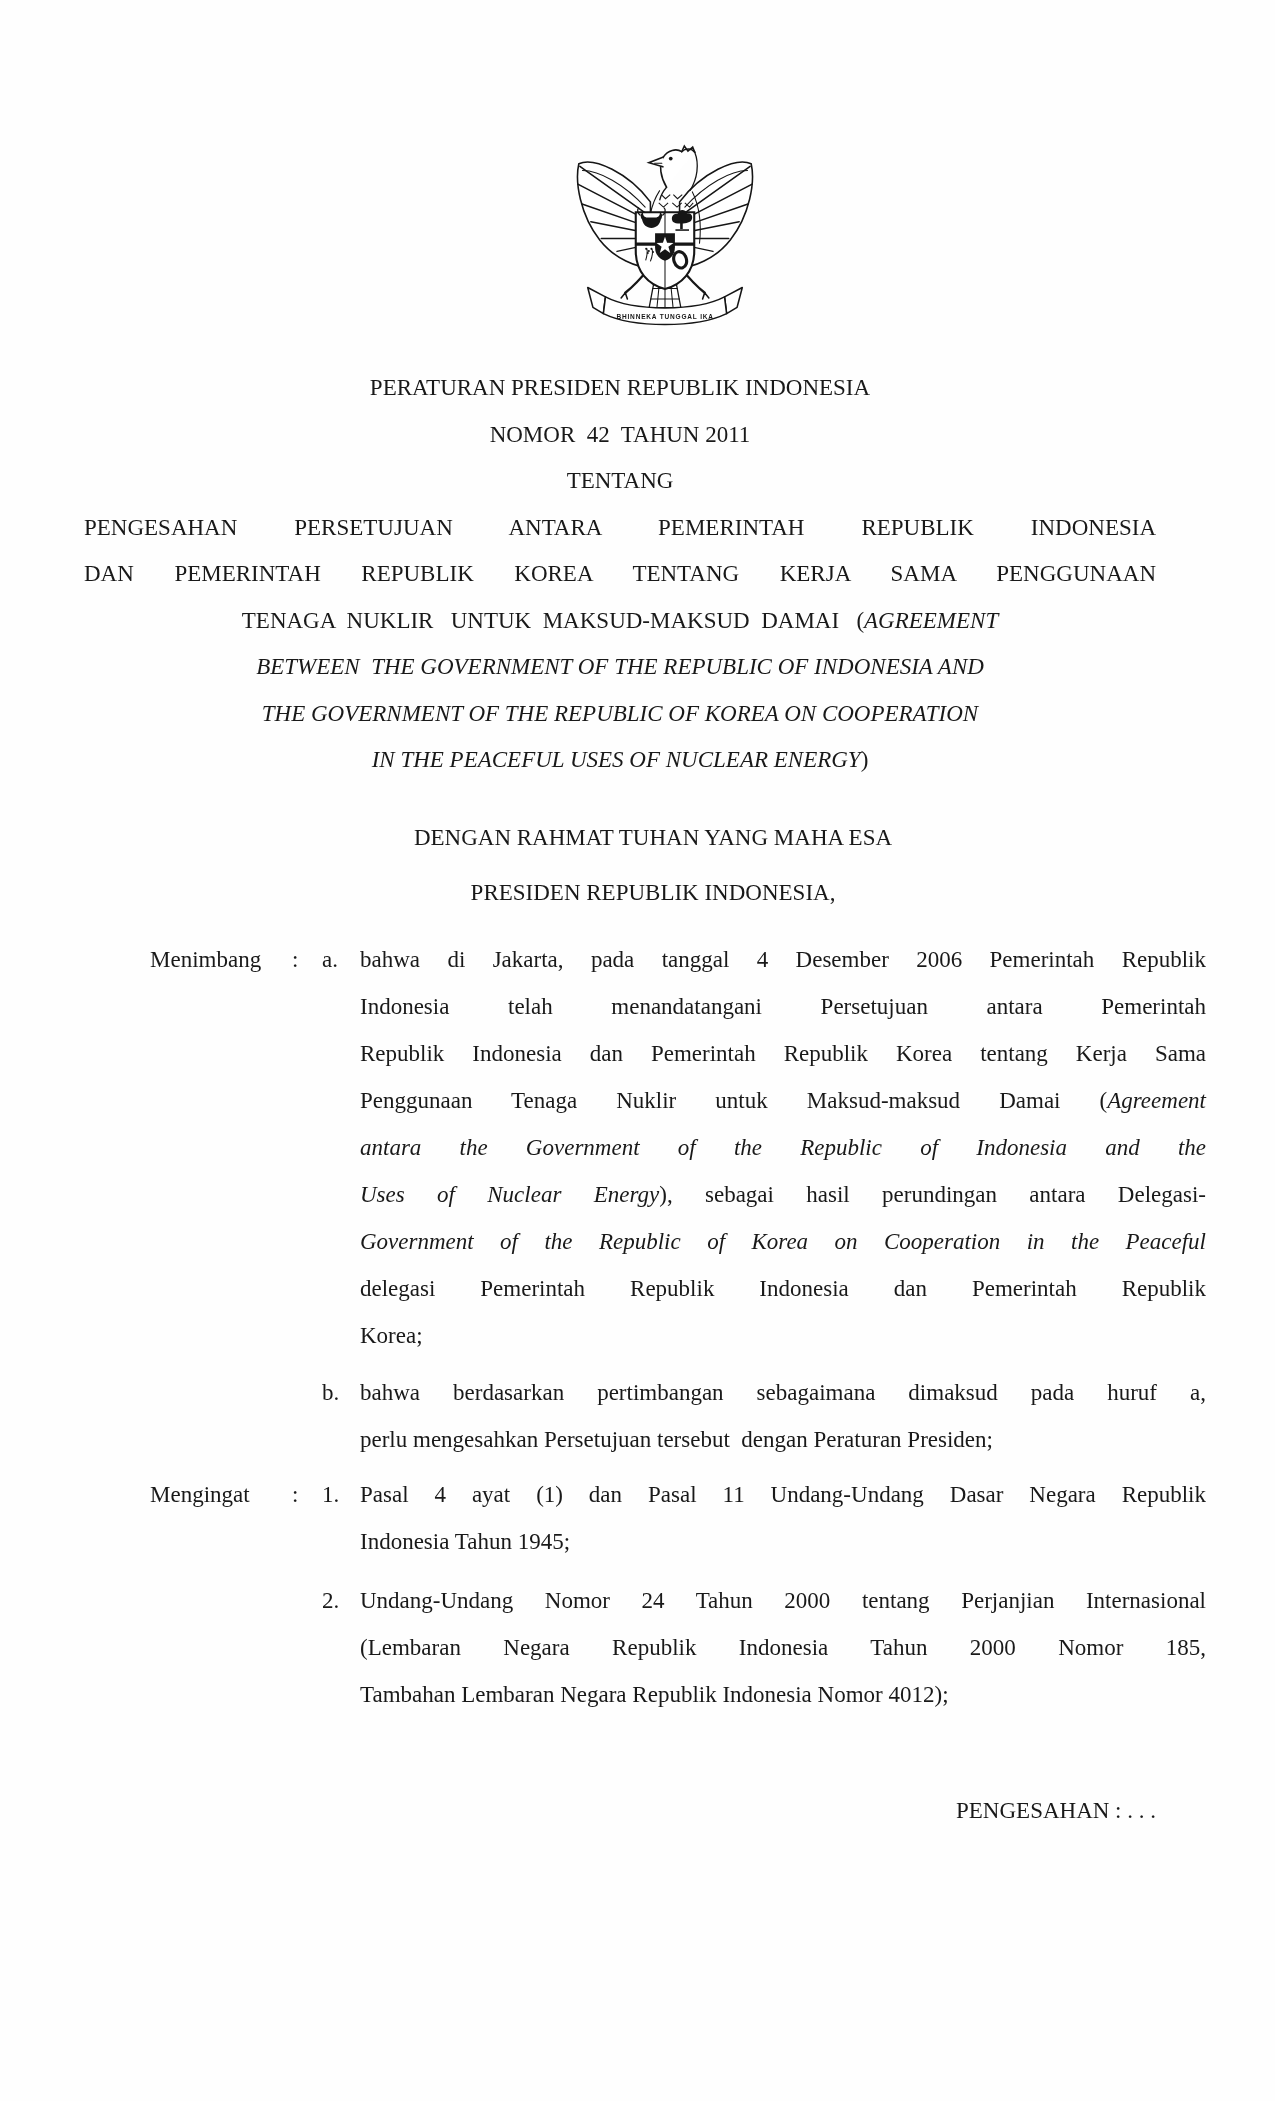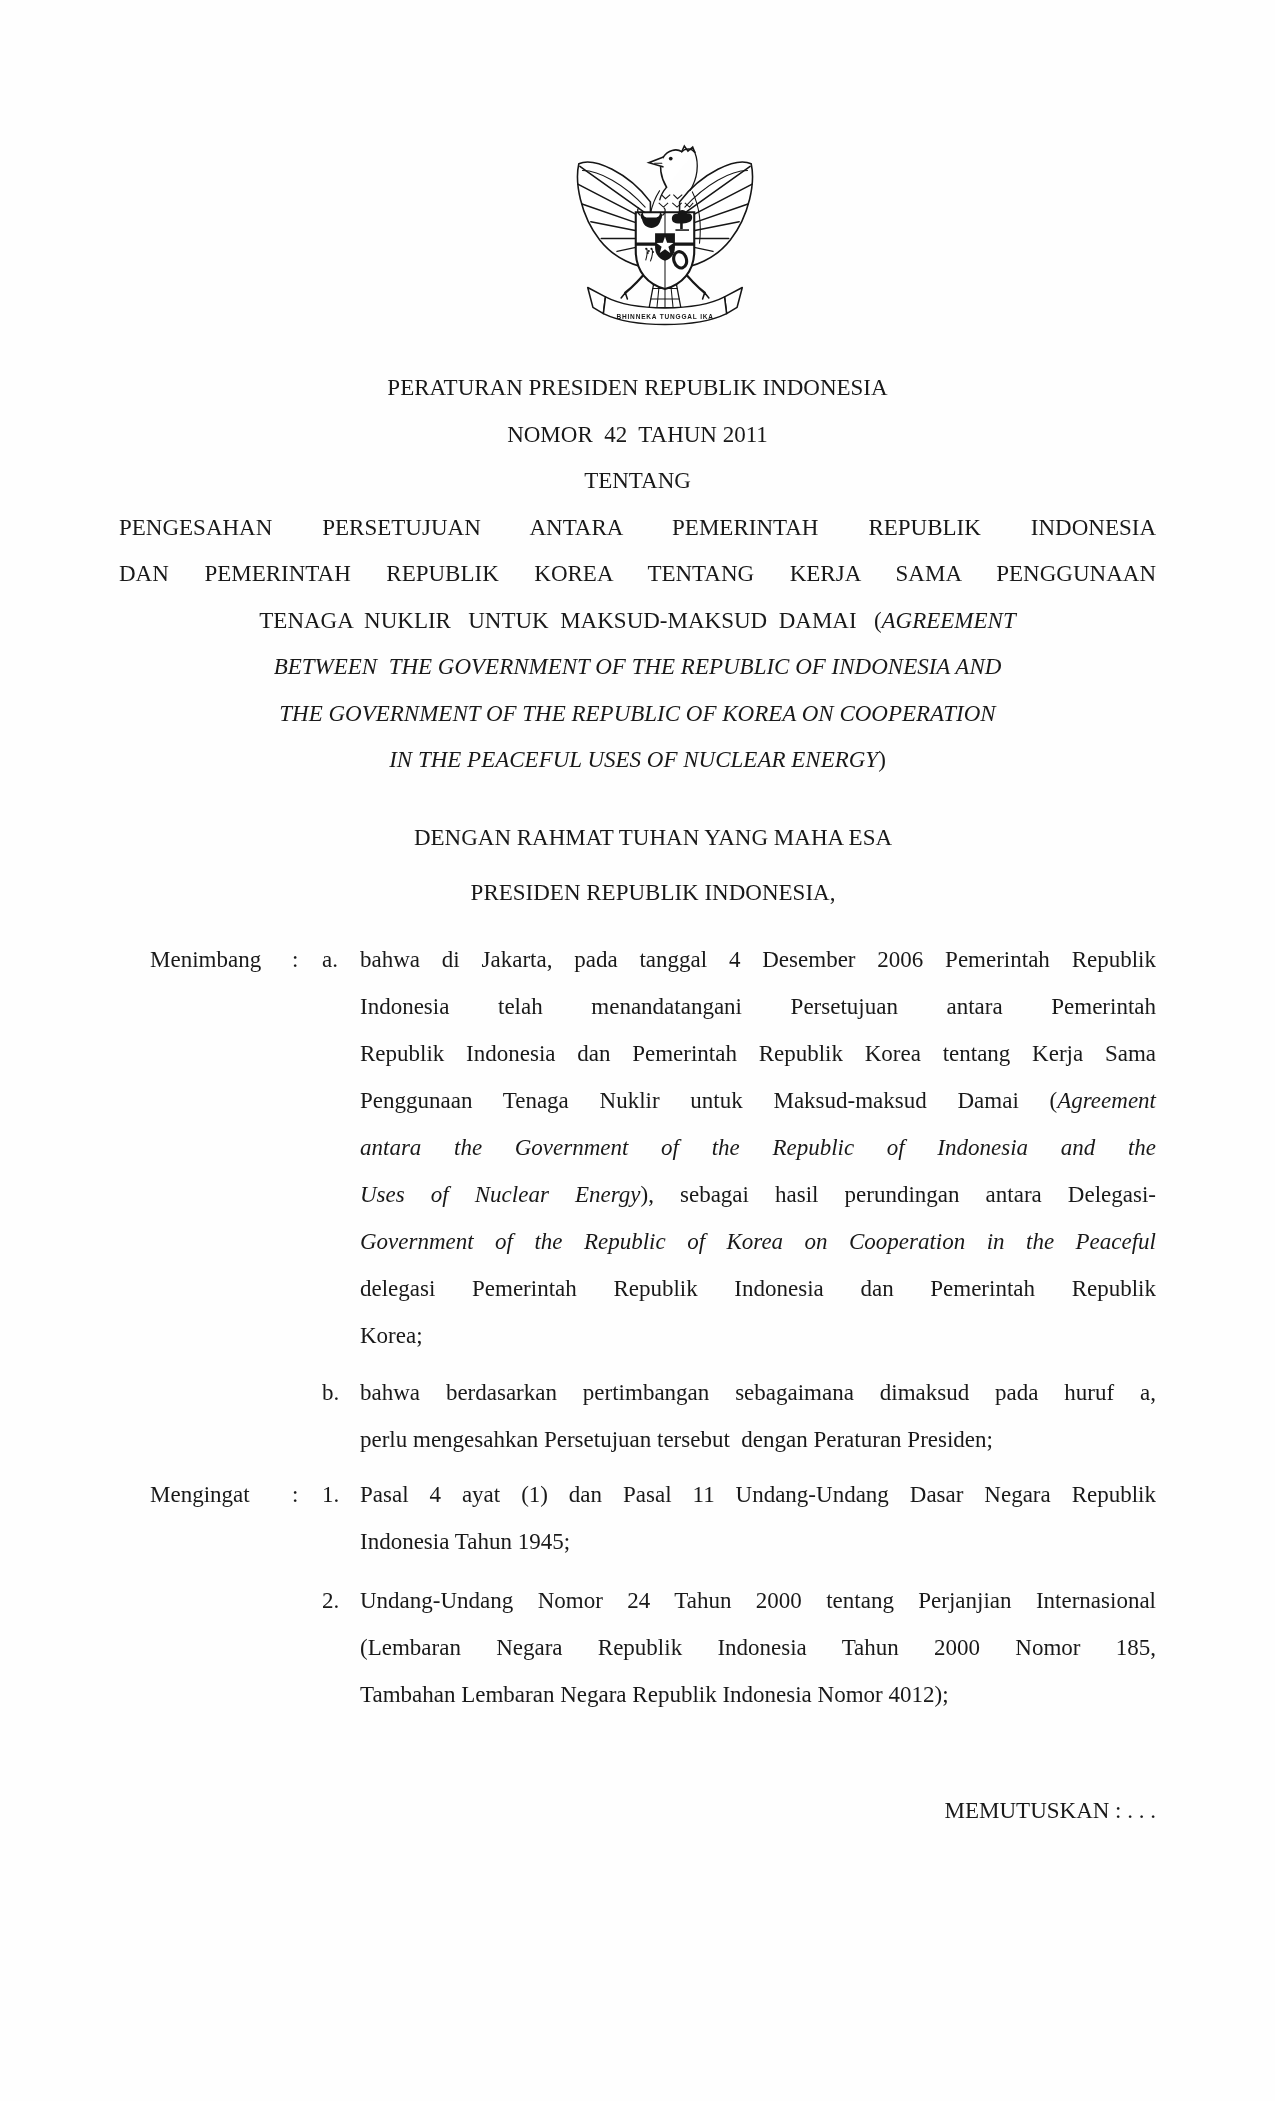--- a/index.html
+++ b/index.html
@@ -9,31 +9,31 @@
     background:#fefefe;
     color:#191919;
     font-family:"Liberation Serif", serif;
     overflow:hidden;
   }
   
   .emblem-row { margin-top:136px; display:flex; justify-content:center; }
   .emblem-row svg { width:188px; height:209px; transform:translateX(27px); }
 
   
-  .heading { margin:20px 119px 0 119px; }
+  .heading { margin:20px 119px 0 84px; }
   .hl { font-size:23px; line-height:46.5px; text-align:center; white-space:pre-wrap; }
   .hl.just { text-align:justify; text-align-last:justify; white-space:normal; }
 
   
   .pre-line { padding:0 119px 0 150px; font-size:23px; line-height:47px; text-align:center; }
   .pre-line.invocation { margin-top:30px; }
   .pre-line.authority { margin-top:8px; }
 
   
-  .clause { display:flex; padding:0 119px 0 150px; }
+  .clause { display:flex; padding:0 69px 0 150px; }
   .clause.menimbang { margin-top:20px; }
   .clause.mengingat { margin-top:8px; }
   .clause-label { width:142px; flex:none; font-size:23px; line-height:47px; }
   .clause-colon { width:30px; flex:none; font-size:23px; line-height:47px; }
   .clause-items { flex:1; min-width:0; }
   .clause-item { display:flex; }
   .clause-item.gap10 { margin-top:10px; }
   .clause-item.gap12 { margin-top:12px; }
   .item-marker { width:38px; flex:none; font-size:23px; line-height:47px; }
   .item-lines { flex:1; min-width:0; }
@@ -188,15 +188,15 @@
         <div class="item-marker">2.</div>
         <div class="item-lines">
           <div class="bl jl"><span>Undang-Undang Nomor 24 Tahun 2000 tentang Perjanjian Internasional</span></div>
           <div class="bl jl"><span>(Lembaran Negara Republik Indonesia Tahun 2000 Nomor 185,</span></div>
           <div class="bl ll"><span>Tambahan Lembaran Negara Republik Indonesia Nomor 4012);</span></div>
         </div>
       </div>
     </div>
   </div>
 
-  <div class="memutuskan">MEMUTUSKAN : . . .</div>
+  <div class="memutuskan">PENGESAHAN : . . .</div>
 
 </div>
 
 </body></html>

